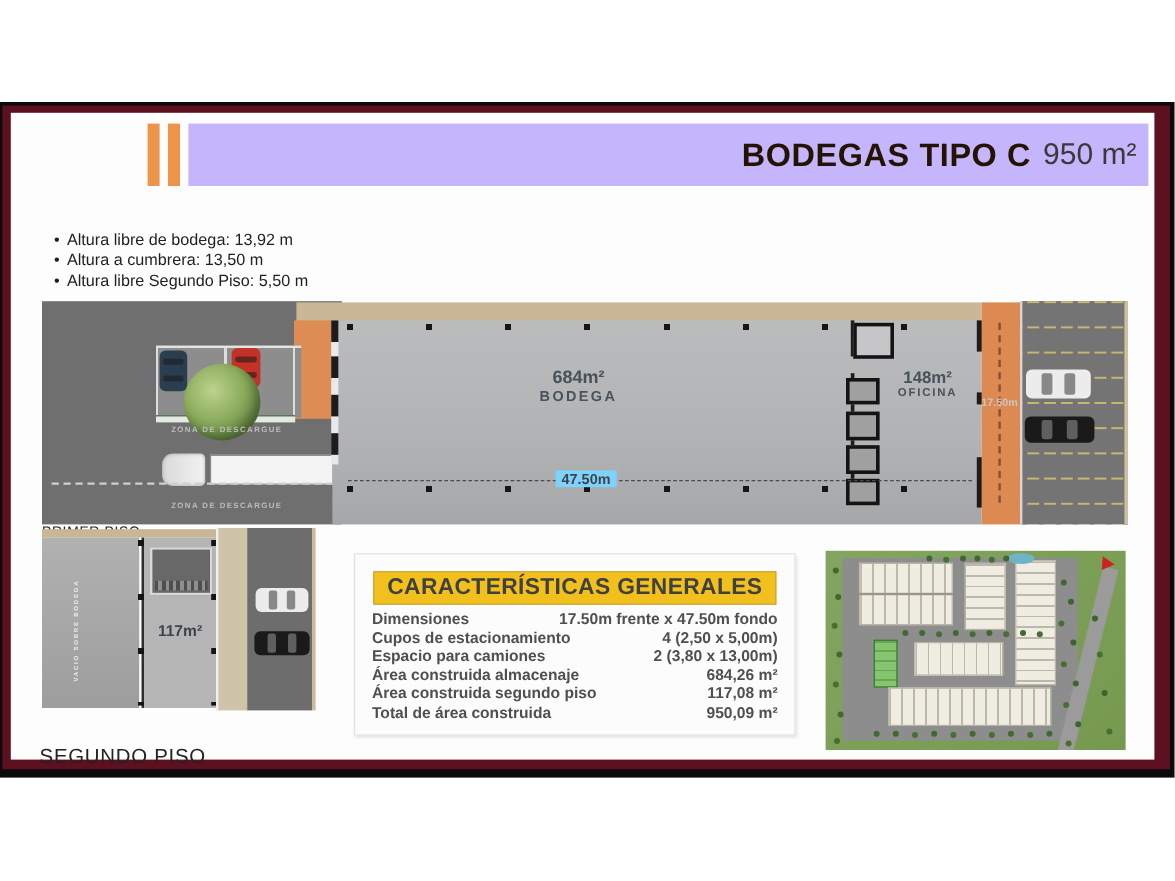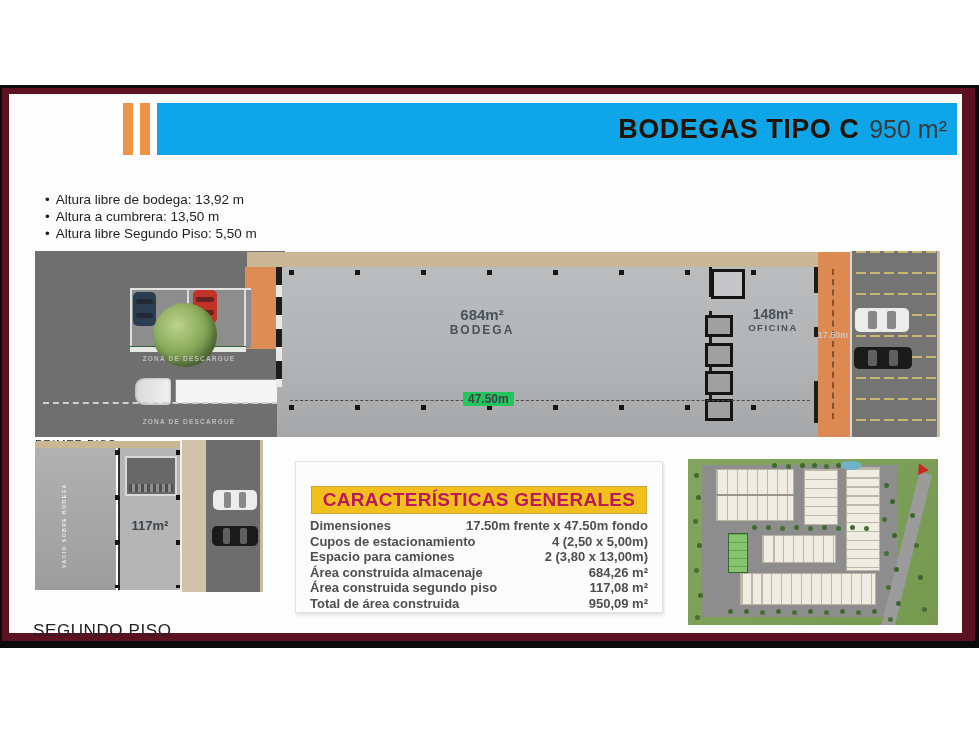--- a/index.html
+++ b/index.html
@@ -4,21 +4,21 @@
 <style>
   html,body{margin:0;padding:0;background:#ffffff;}
   .stage{position:relative;width:979px;height:734px;background:#ffffff;overflow:hidden;
          font-family:"Liberation Sans",sans-serif;-webkit-font-smoothing:antialiased;}
   
   .frame-black{position:absolute;left:0;top:85px;width:979px;height:563px;background:#0b0b0b;}
   .frame-maroon{position:absolute;left:2px;top:88px;width:973px;height:553px;background:#5d1120;}
   .page{position:absolute;left:9px;top:94px;width:953px;height:539px;background:#fdfdfd;}
   
   .obar{position:absolute;background:#ee9449;}
-  .title-line{position:absolute;left:157px;top:103px;width:800px;height:52px;background:#0ea5e9;
+  .title-line{position:absolute;left:157px;top:103px;width:800px;height:52px;background:#c4b5fd;
               display:flex;align-items:center;justify-content:flex-end;padding-right:10px;box-sizing:border-box;}
   .title-bold{font-weight:800;font-size:27px;color:#241303;letter-spacing:.5px;}
   .title-area{font-weight:400;font-size:25px;color:#3a3a3a;margin-left:10px;}
   
   .specs{position:absolute;left:45px;top:191px;font-size:13.5px;color:#1f1f1f;line-height:17px;}
   .specs .row{white-space:nowrap;}
   .specs .b{margin-right:6px;}
   
   .plan-label{position:absolute;font-size:11.5px;font-weight:400;color:#222;letter-spacing:.6px;}
   .car{position:absolute;border-radius:5px;}
@@ -65,22 +65,22 @@
   .sp-tan-r{position:absolute;left:227px;top:0;width:3px;height:152px;background:#c9bc9c;}
   .vdots{position:absolute;width:5px;background:repeating-linear-gradient(180deg,#141414 0 5px,rgba(0,0,0,0) 5px 45px);}
   .sp-room{position:absolute;left:92px;top:16px;width:52px;height:40px;background:#686868;border:2px solid #d8d8d8;box-sizing:border-box;}
   .sp-roomlabel{position:absolute;left:96px;top:44px;width:44px;height:8px;
                 background:repeating-linear-gradient(90deg,#4e4e4e 0 3px,#8f8f8f 3px 6px);}
   .sp-vtext{position:absolute;left:28px;top:28px;height:100px;writing-mode:vertical-rl;transform:rotate(180deg);
             font-size:5px;letter-spacing:1.5px;color:#ececec;font-weight:700;}
   
   .tbl{position:absolute;left:295px;top:461px;width:368px;height:152px;background:#fcfcfc;
        border:1px solid #e2e2e2;box-shadow:1px 2px 3px rgba(0,0,0,.12);box-sizing:border-box;}
-  .tbl-head{margin:24px 15px 4px;height:26px;background:#f2c01d;border:1px solid #caa43c;
-            text-align:center;font-size:19px;font-weight:800;color:#be185d;line-height:26px;letter-spacing:.3px;}
+  .tbl-head{margin:14px 15px 4px;height:26px;background:#f2c01d;border:1px solid #caa43c;
+            text-align:center;font-size:19px;font-weight:800;color:#404040;line-height:26px;letter-spacing:.3px;}
   .tbl-body{margin:2px 14px 0;}
   .trow{display:flex;justify-content:space-between;font-size:13px;font-weight:700;color:#4f4f4f;line-height:15.6px;white-space:nowrap;}
   
   .map{position:absolute;left:688px;top:459px;width:250px;height:166px;overflow:hidden;
        background:linear-gradient(135deg,#83a561,#76994f);}
   .map-road{position:absolute;left:14px;top:6px;width:196px;height:152px;background:#8d8d8d;}
   .blk{position:absolute;background:#efece2;border:1px solid #b9b4a3;box-sizing:border-box;}
   .st-v{background-image:repeating-linear-gradient(90deg,rgba(110,105,90,.4) 0 1.5px,rgba(0,0,0,0) 1.5px 10px);}
   .st-h{background-image:repeating-linear-gradient(180deg,rgba(110,105,90,.4) 0 1.5px,rgba(0,0,0,0) 1.5px 9px);}
   .blk-green{background:#86c56d;border:1px solid #2f6b2f;
@@ -154,21 +154,21 @@
     <div class="plan-big" style="position:absolute;left:397px;top:55px;width:100px;">
       <div style="font-size:15px;">684m²</div>
       <div style="font-size:12px;letter-spacing:2px;">BODEGA</div>
     </div>
     <div class="plan-big" style="position:absolute;left:698px;top:55px;width:80px;">
       <div style="font-size:14px;">148m²</div>
       <div style="font-size:9.5px;letter-spacing:1.5px;">OFICINA</div>
     </div>
 
     <div style="position:absolute;left:255px;top:149px;width:520px;border-top:1.5px dashed #4a4a4a;"></div>
-    <div style="position:absolute;left:428px;top:141px;padding:0 5px;background:#22c55e;font-size:12px;font-weight:800;color:#3e444a;">47.50m</div>
+    <div style="position:absolute;left:428px;top:141px;padding:0 5px;background:#7dd3fc;font-size:12px;font-weight:800;color:#3e444a;">47.50m</div>
 
     <div class="ostrip"></div>
     <div class="ostrip-dash"></div>
     <div style="position:absolute;left:773px;top:79px;width:50px;text-align:center;font-size:9px;font-weight:700;color:#cdc6be;">17.50m</div>
 
     <div class="pp-parking"></div>
     <div class="car car-h" style="left:820px;top:57px;width:54px;height:24px;background:#ececec;"></div>
     <div class="car car-h car-dark" style="left:819px;top:96px;width:58px;height:22px;background:#1a1a1a;"></div>
     <div style="position:absolute;left:902px;top:0;width:3px;height:186px;background:#cdc0a0;"></div>
   </div>

